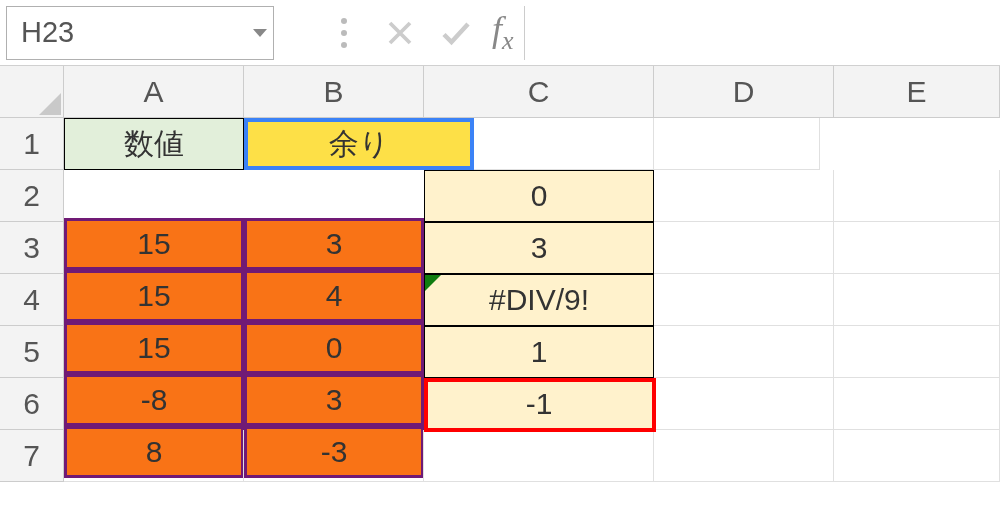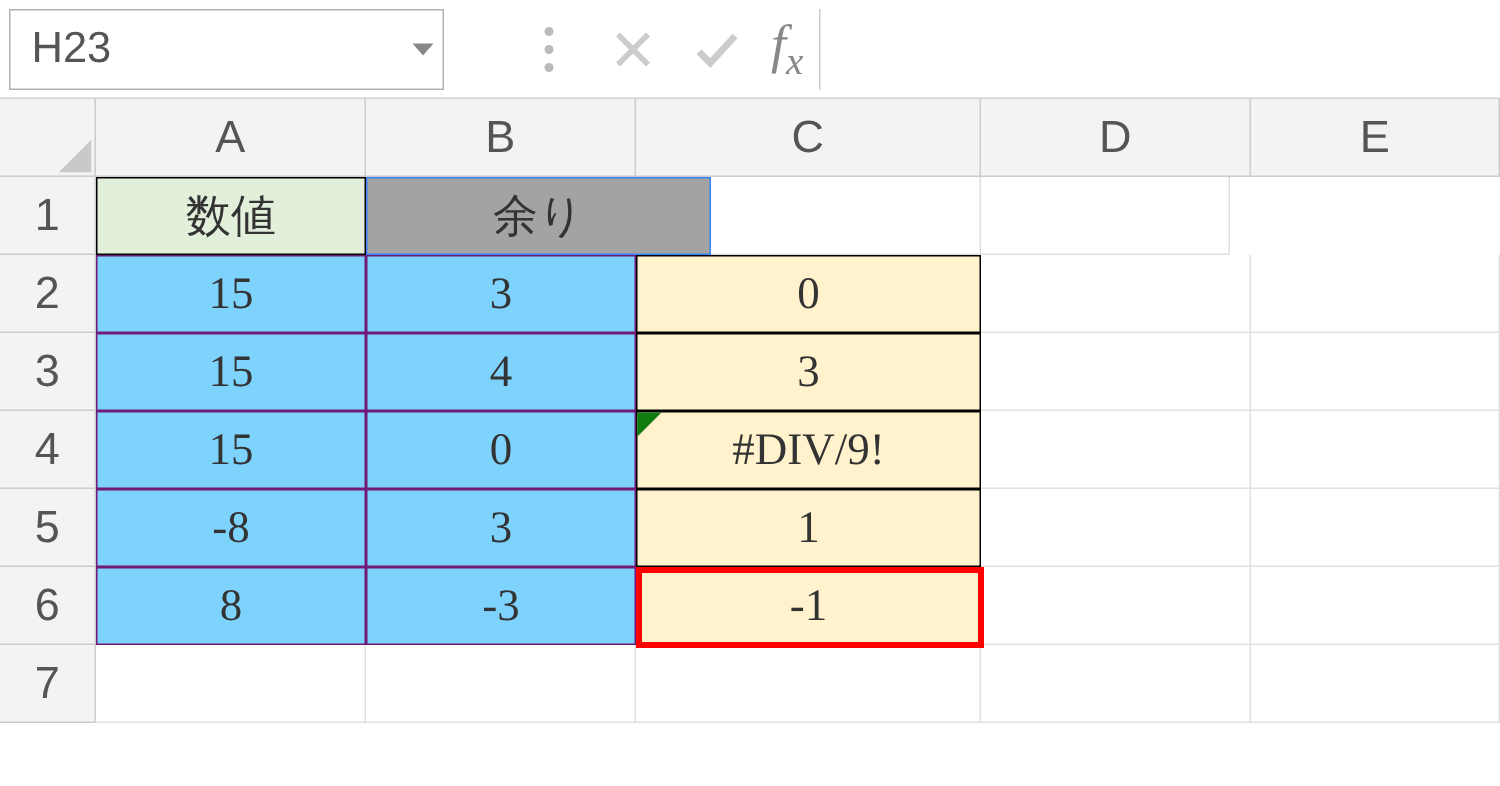--- a/index.html
+++ b/index.html
@@ -14,21 +14,21 @@
   
   .formula-bar {
     display: flex;
     align-items: center;
     height: 66px;
     padding: 8px 6px;
     gap: 10px;
     border-bottom: 1px solid #d0d0d0;
   }
   .name-box {
-    width: 290px;
+    width: 268px;
     height: 54px;
     border: 1px solid #b0b0b0;
     background: #fff;
     padding: 0 14px;
     font-size: 29px;
     color: #555;
     display:flex;align-items:center;
     position:relative;
   }
   .name-box .dd {
@@ -68,25 +68,24 @@
   .row-h {
     width:64px; height:52px; border-right:1px solid #ccc; border-bottom:1px solid #ccc;
     background:#f3f3f3; display:flex;align-items:center;justify-content:center;
     font-size:30px;color:#555;
   }
   .cell {
     height:52px; border-right:1px solid #e0e0e0; border-bottom:1px solid #e0e0e0;
     display:flex;align-items:center;justify-content:center;
     font-size:30px; color:#333;
     position:relative;
-    font-family:Liberation Serif, serif;
   }
   .header-cell-a, .header-cell-b { background:#e2efda; border:1px solid #000; }
-  .header-cell-c { background:#a3a3a3; border:1px solid #3b82f6; }
-  .data-ab { background:#7dd3fc; border:1px solid #701a75; }
+  .header-cell-c { background:#fde047; border:4px solid #3b82f6; }
+  .data-ab { background:#f97316; border:3px solid #701a75;margin-top:48px; }
   .data-c  { background:#fff2cc; border:1px solid #000; }
   .err-flag {
     position:absolute; left:0; top:0;
     width:0;height:0; border-top:16px solid #107c10; border-right:16px solid transparent;
   }
   .red-box {
     position:absolute; border:4px solid #ff0000;
     pointer-events:none;
   }
   .cw-a{width:180px;}

